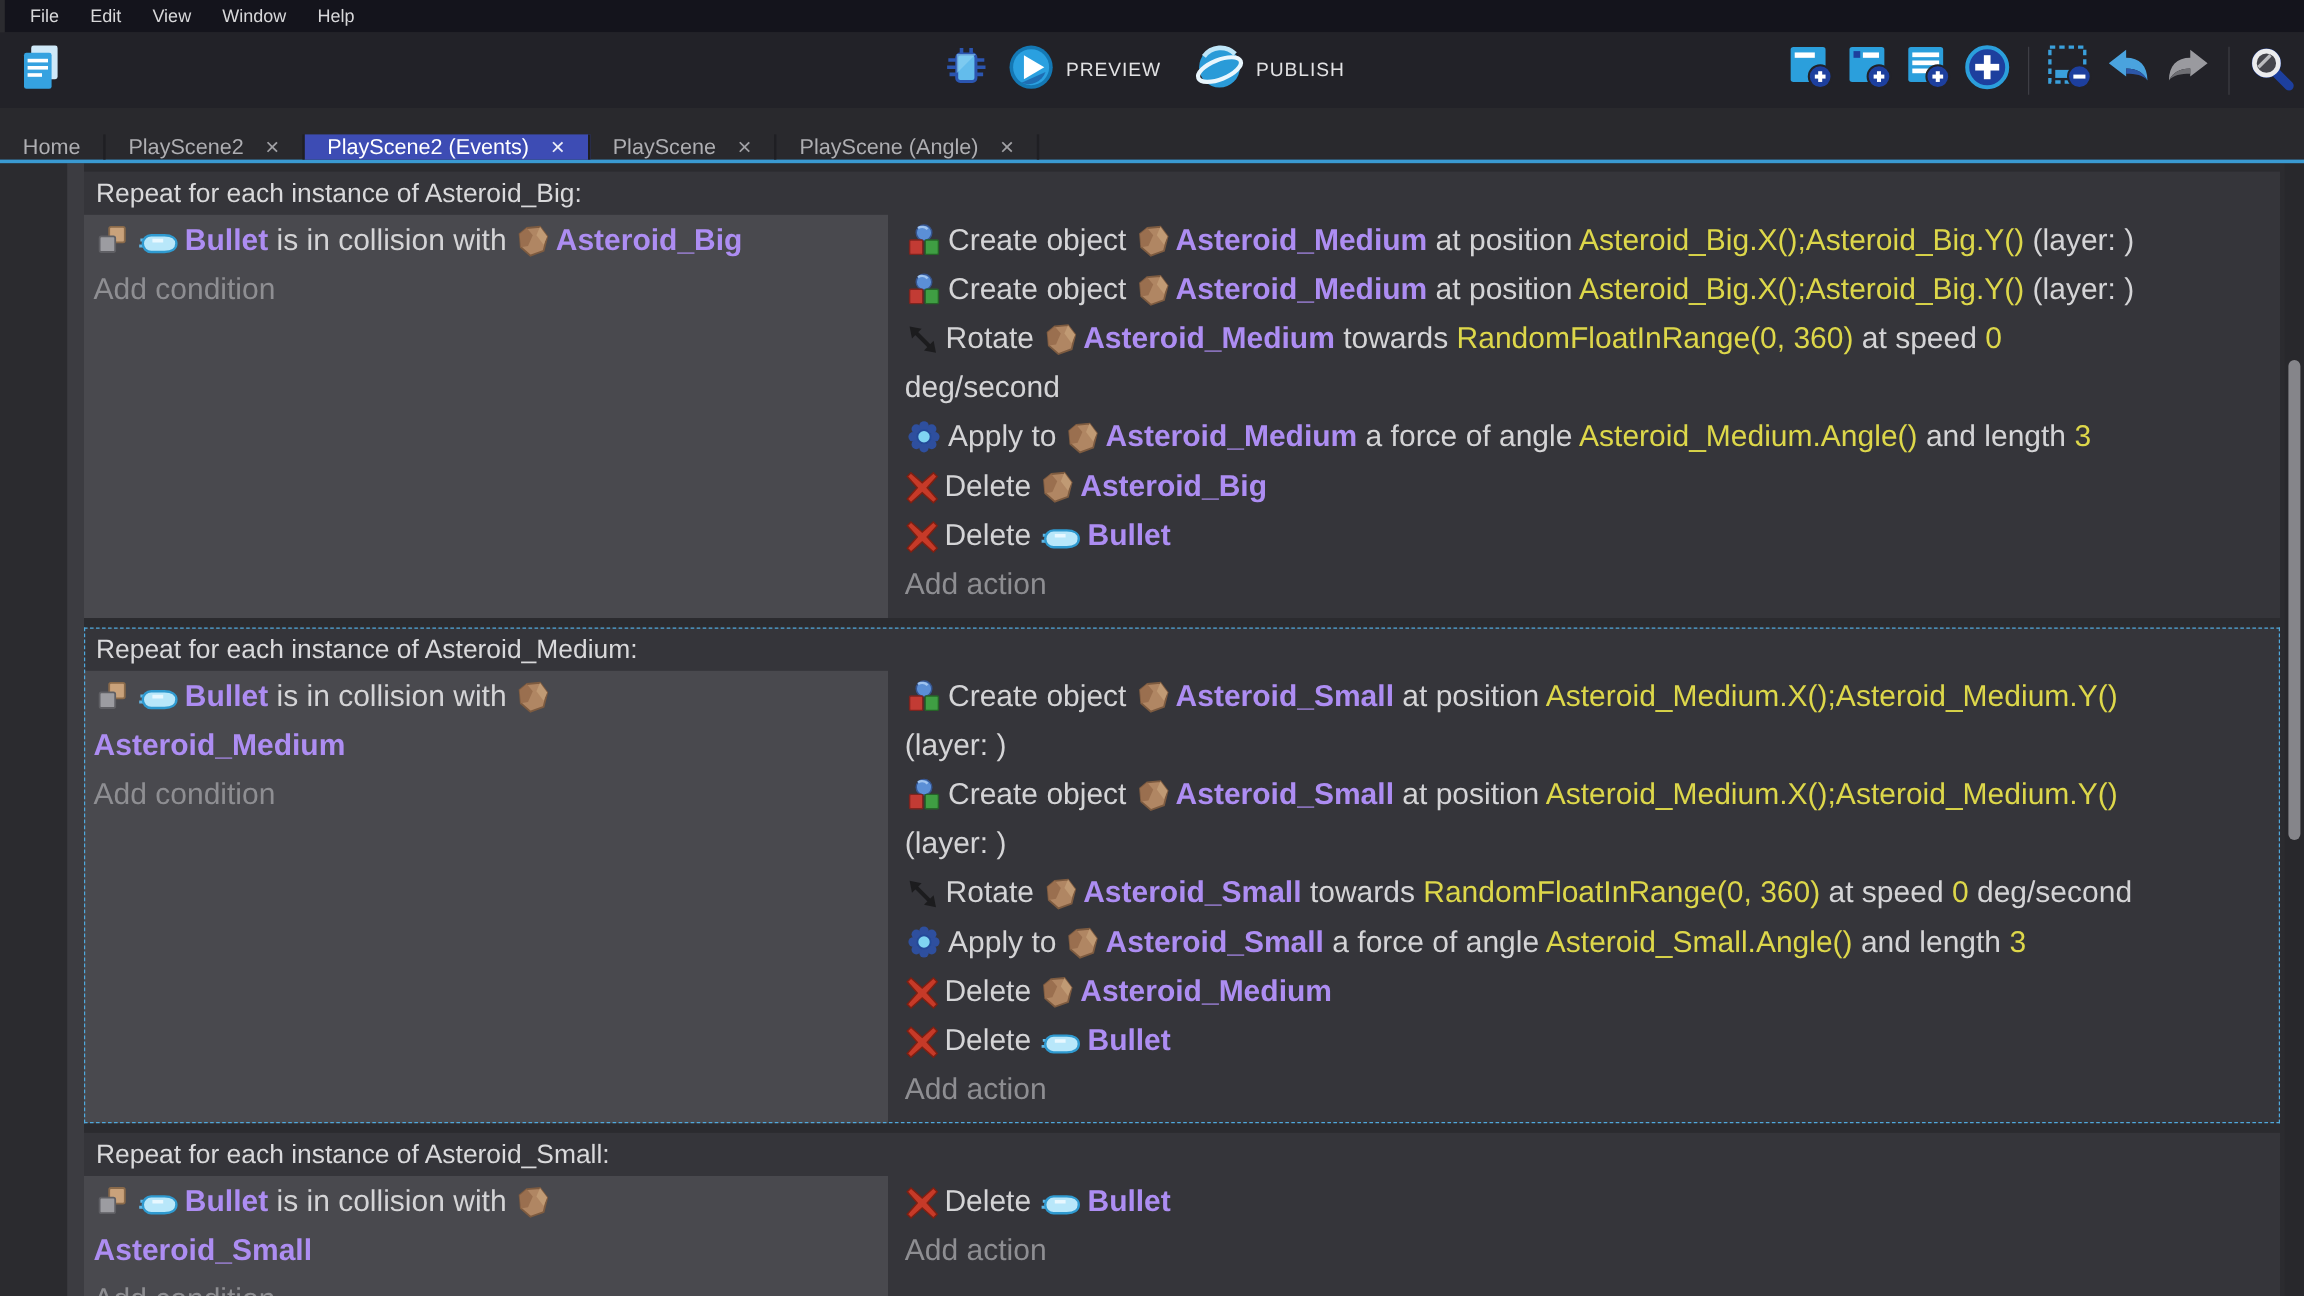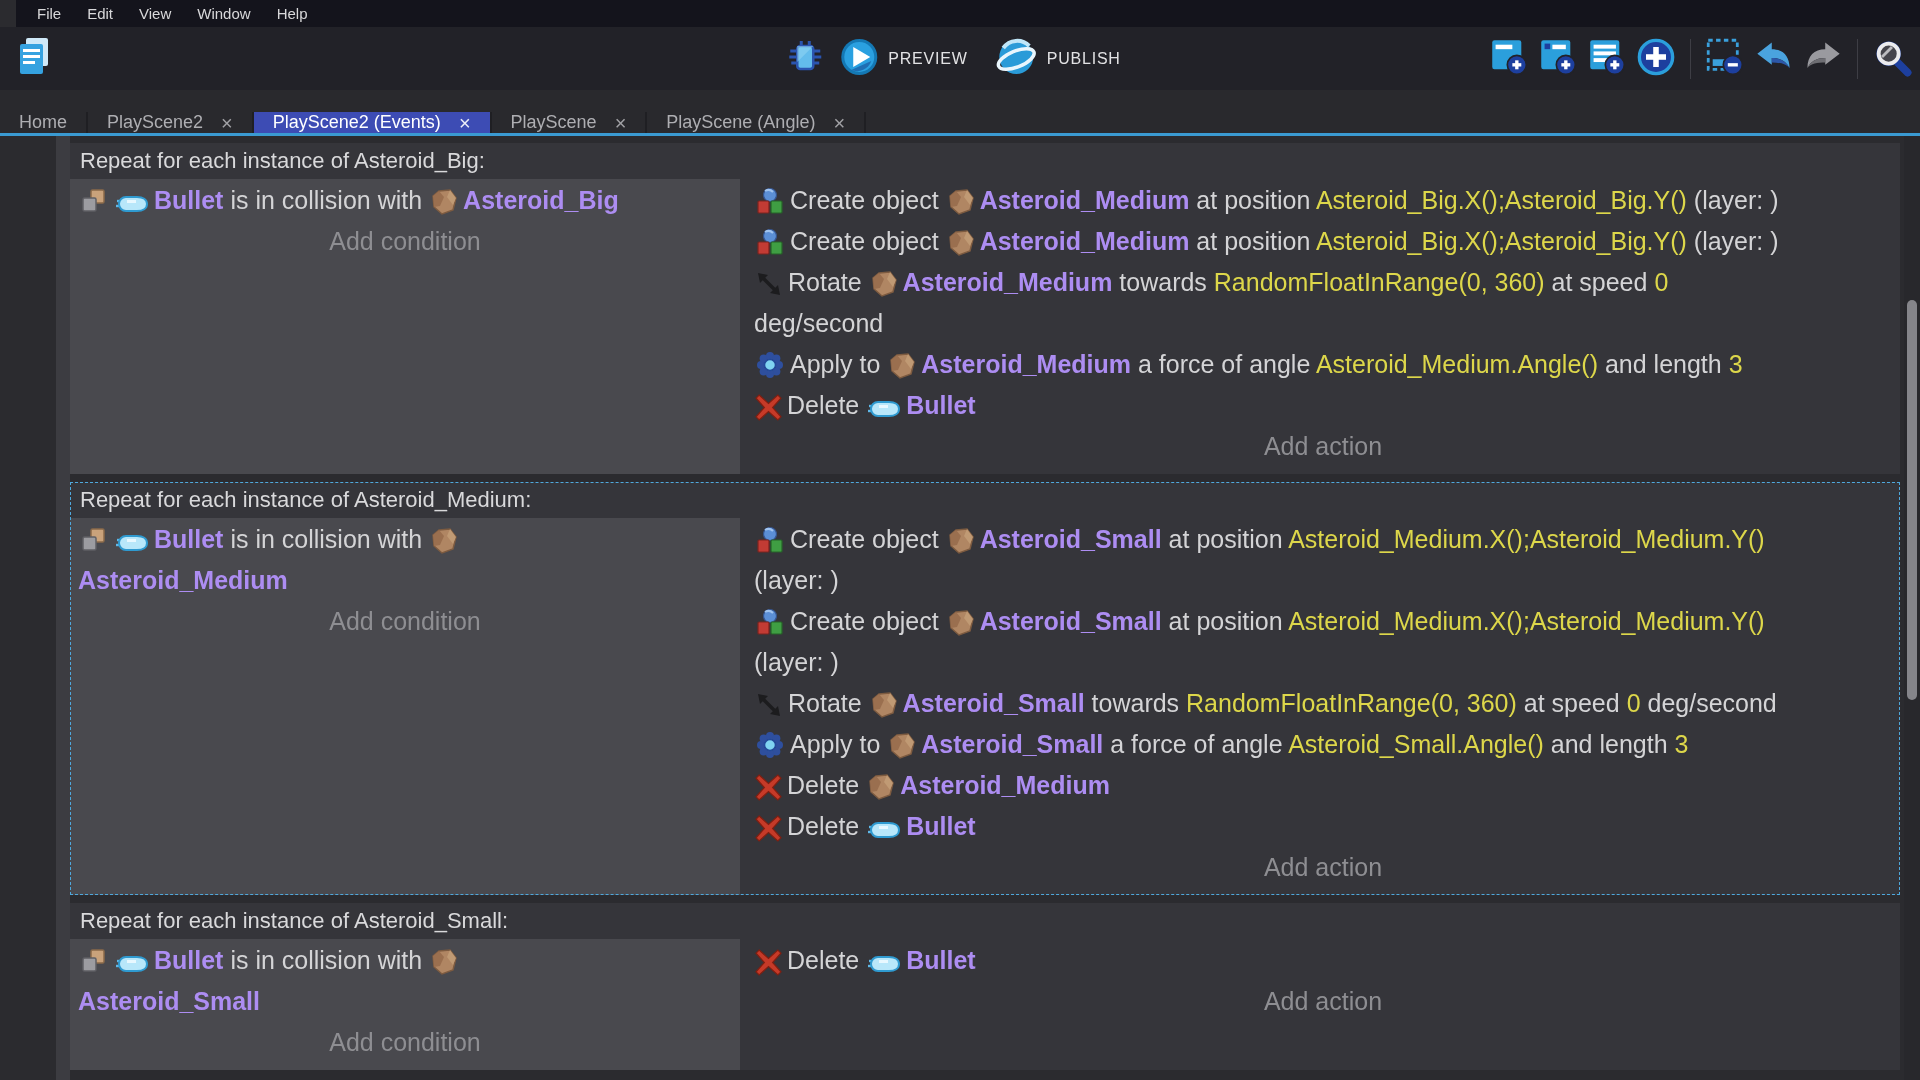--- a/index.html
+++ b/index.html
@@ -2,21 +2,21 @@
 <html><head>
 <meta charset="utf-8">
 <style>
   html,body{margin:0;padding:0;}
   body{
     width:1920px;height:1080px;overflow:hidden;position:relative;
     background:#2b2b2f;font-family:"Liberation Sans",sans-serif;
     -webkit-font-smoothing:antialiased;
   }
   
-  .menubar{position:absolute;top:0;left:16px;right:0;height:27px;background:#14141c;
+  .menubar{position:absolute;top:0;left:4px;right:0;height:27px;background:#14141c;
     display:flex;align-items:center;padding-left:8px;z-index:5;}
   .menu-item{color:#d8d8da;font-size:15px;padding:0 13px;line-height:27px;cursor:default;}
   
   .toolbar{position:absolute;top:27px;left:0;right:0;height:63px;background:#222228;z-index:5;}
   .logo-btn{position:absolute;left:10px;top:7px;width:48px;height:48px;display:flex;align-items:center;justify-content:center;}
   .toolbar-center{position:absolute;left:50%;top:0;height:63px;transform:translateX(-50%);
     display:flex;align-items:center;gap:14px;}
   .tb-label{color:#e2e2e4;font-size:16px;letter-spacing:.8px;margin-right:14px;}
   .tb-btn{display:flex;align-items:center;gap:9px;}
   .toolbar-right{position:absolute;right:8px;top:0;height:63px;display:flex;align-items:center;gap:9px;}
@@ -34,21 +34,21 @@
   .events{position:absolute;left:70px;top:136px;right:20px;bottom:0;
     display:flex;flex-direction:column;gap:8px;padding-top:7px;overflow:hidden;}
   .event{background:#35353a;}
   .event.selected{outline:1px dashed #4fa8dc;outline-offset:-1px;}
   .event-header{color:#d9d9db;font-size:22px;padding:4px 10px;line-height:28px;}
   .event-body{display:flex;align-items:stretch;flex:1;}
   .col{padding:1px 8px 7px 10px;}
   .conditions{width:654px;flex-shrink:0;background:#49494e;padding-left:8px;}
   .actions{flex:1;padding-left:14px;}
   .row{font-size:25px;line-height:41px;color:#d4d4d6;white-space:pre-wrap;}
-  .add-row{color:#8e8e92;text-align:center;}
+  .add-row{color:#8e8e92;}
   .t-plain{color:#d4d4d6;margin-top:42px;}
   .t-object{color:#ad8df2;font-weight:bold;}
   .t-expr{color:#ddd74a;}
   .icon{display:inline-block;vertical-align:-7px;margin:0 5px 0 1px;}
   .icon svg{display:block;}
   
   .vscroll{position:absolute;right:0;top:136px;bottom:0;width:16px;background:#28282c;}
   .vthumb{position:absolute;right:3px;top:164px;width:10px;height:400px;background:#85858a;border-radius:5px;}
 </style>
 </head>
@@ -271,20 +271,27 @@
                   <circle cx="21.4" cy="8.6" r="4"></circle>
                 </g>
                 <circle cx="15" cy="15" r="5.5" fill="#7fd4f2" stroke="#234a9a" stroke-width="1.5"></circle>
               </svg></span><span class="t-plain">Apply to </span><span class="icon"><svg width="28" height="28" viewBox="0 0 28 28">
                 <path d="M9 3 L20 2 L26 10 L23 22 L12 26 L4 19 L3 8 Z" fill="#b08663" stroke="#7d5b40" stroke-width="1.5"></path>
                 <path d="M9 3 L14 9 L10 18 L4 19 L3 8 Z" fill="#9a6f4f"></path>
                 <path d="M20 2 L26 10 L23 17 L17 9 Z" fill="#c09a74"></path>
               </svg></span><span class="t-object">Asteroid_Medium</span><span class="t-plain"> a force of angle </span><span class="t-expr">Asteroid_Medium.Angle()</span><span class="t-plain"> and length </span><span class="t-expr">3</span></div>
           <div class="row"><span class="icon"><svg width="27" height="27" viewBox="0 0 26 26">
                 <path d="M4 1 L13 9 L22 1 L25 4 L17 13 L25 22 L22 25 L13 17 L4 25 L1 22 L9 13 L1 4 Z" fill="#c63a28" stroke="#7e1f12" stroke-width="1.2"></path>
+              </svg></span><span class="t-plain">Delete </span><span class="icon"><svg width="28" height="28" viewBox="0 0 28 28">
+                <path d="M9 3 L20 2 L26 10 L23 22 L12 26 L4 19 L3 8 Z" fill="#b08663" stroke="#7d5b40" stroke-width="1.5"></path>
+                <path d="M9 3 L14 9 L10 18 L4 19 L3 8 Z" fill="#9a6f4f"></path>
+                <path d="M20 2 L26 10 L23 17 L17 9 Z" fill="#c09a74"></path>
+              </svg></span><span class="t-object">Asteroid_Big</span></div>
+          <div class="row"><span class="icon"><svg width="27" height="27" viewBox="0 0 26 26">
+                <path d="M4 1 L13 9 L22 1 L25 4 L17 13 L25 22 L22 25 L13 17 L4 25 L1 22 L9 13 L1 4 Z" fill="#c63a28" stroke="#7e1f12" stroke-width="1.2"></path>
               </svg></span><span class="t-plain">Delete </span><span class="icon"><svg width="34" height="24" viewBox="0 0 34 24">
                 <line x1="2" y1="9" x2="8" y2="9" stroke="#5fb8e8" stroke-width="2.4"></line>
                 <line x1="1" y1="14" x2="6" y2="14" stroke="#5fb8e8" stroke-width="2.4"></line>
                 <path d="M11 5 h11 c6 0 10 2.6 10 7 c0 4.4 -4 7 -10 7 h-11 a3.5 3.5 0 0 1 0 -14 z" fill="#b8e7fa" stroke="#2f9ad0" stroke-width="2"></path>
                 <path d="M12 8 h9 v3 h-9 z" fill="#e8f8ff"></path>
               </svg></span><span class="t-object">Bullet</span></div>
           <div class="row add-row">Add action</div>
         </div>
       </div>
     </div>

